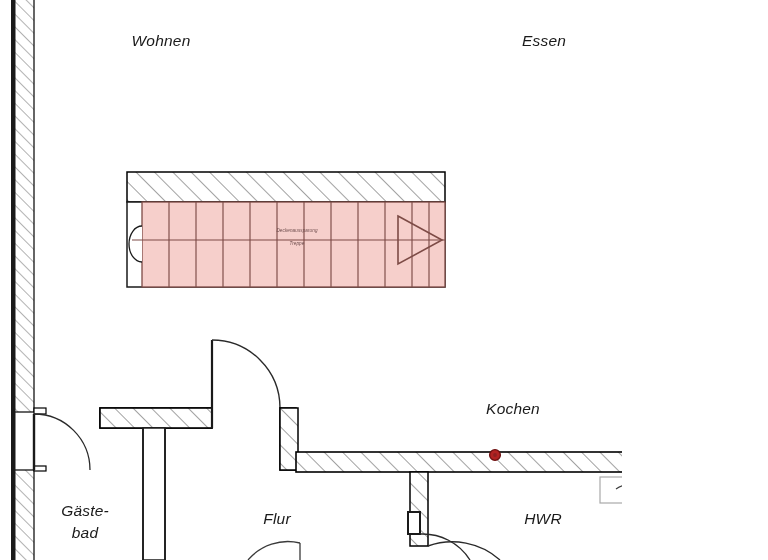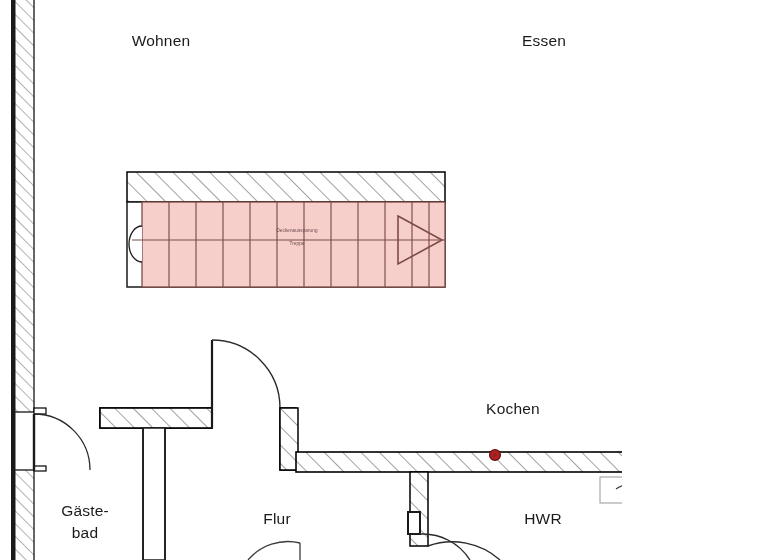--- a/index.html
+++ b/index.html
@@ -9,20 +9,21 @@
   }
   body {
     font-family: "Liberation Sans", sans-serif;
   }
   #floorplan-viewport {
     position: relative;
     width: 622px;
     height: 560px;
     background: #ffffff;
     overflow: hidden;
+    font-style: italic;
   }
   #floorplan-svg {
     display: block;
     width: 768px;
     height: 560px;
   }
   .room-label {
     font-family: "Liberation Sans", sans-serif;
     font-size: 15.5px;
     fill: #1a1a1a;

